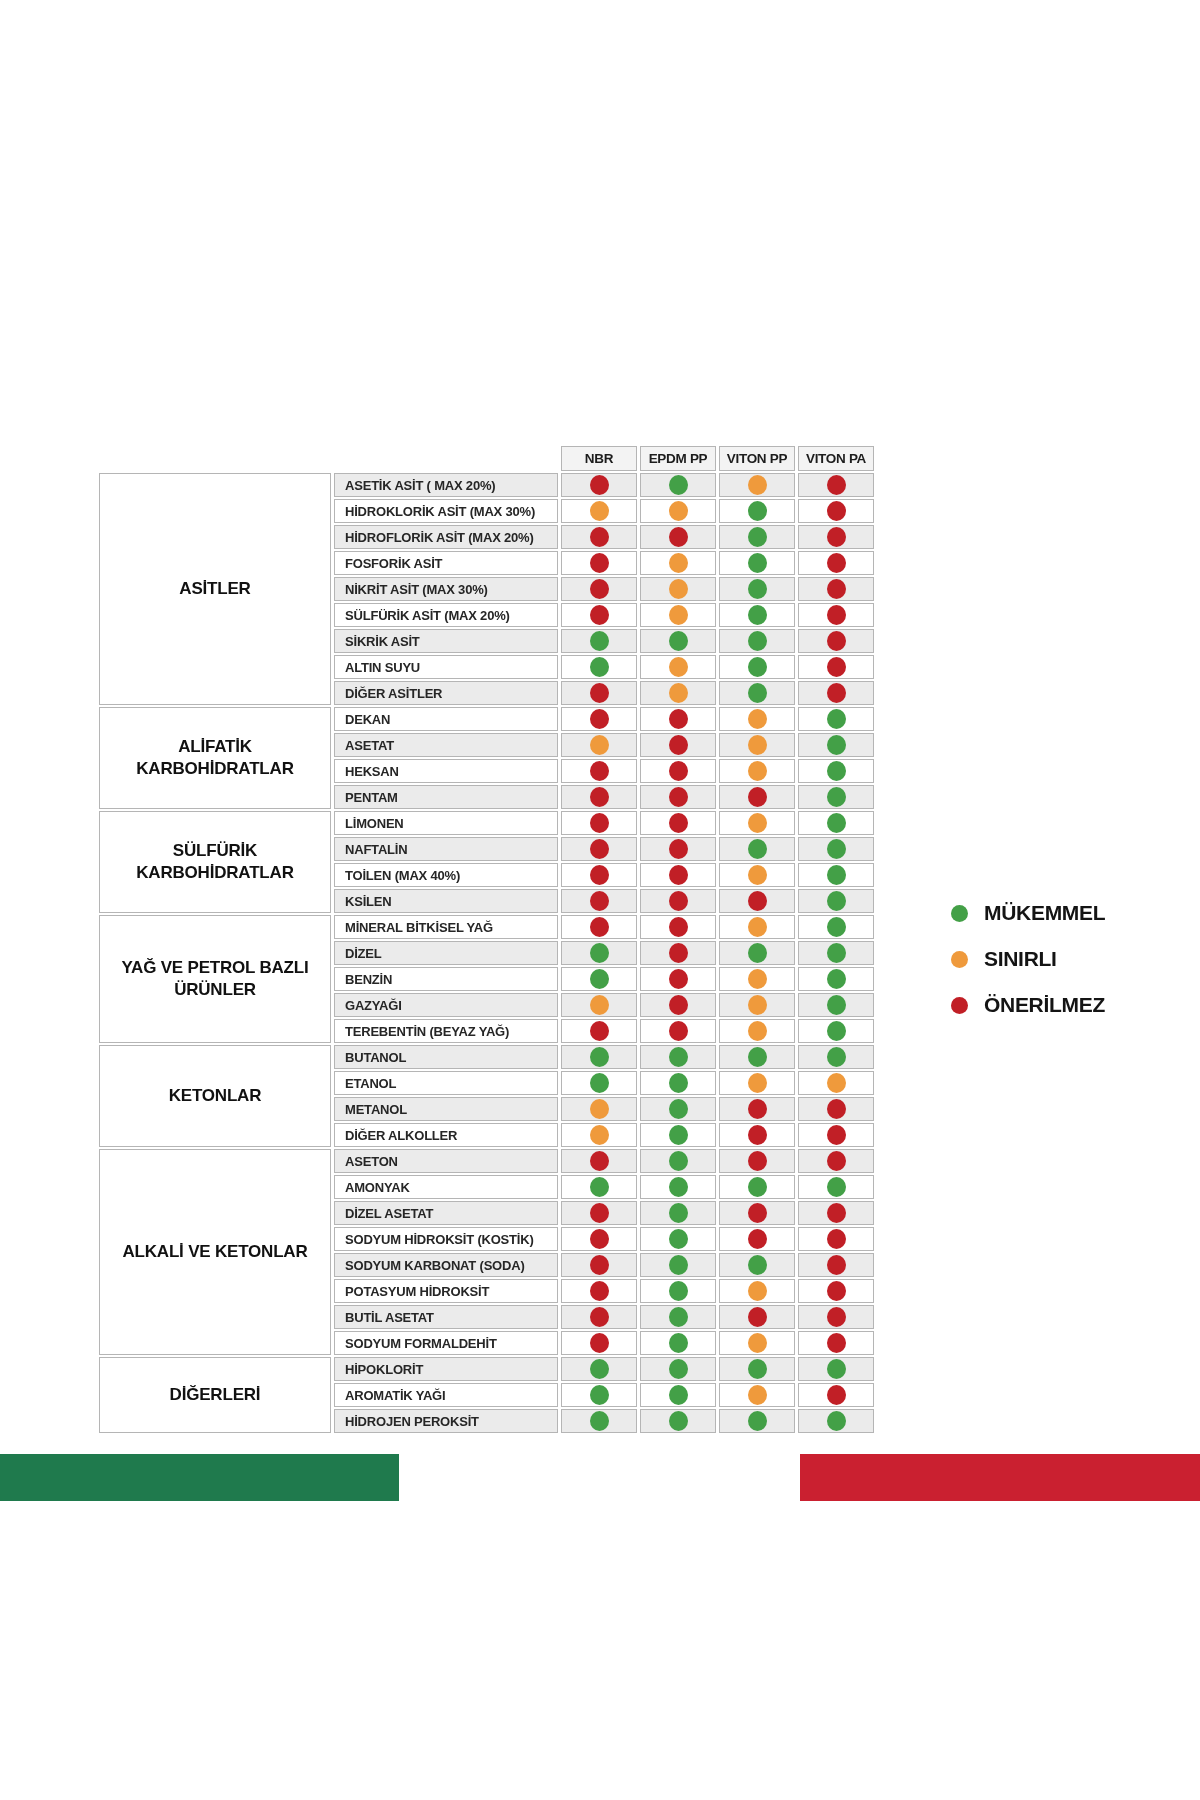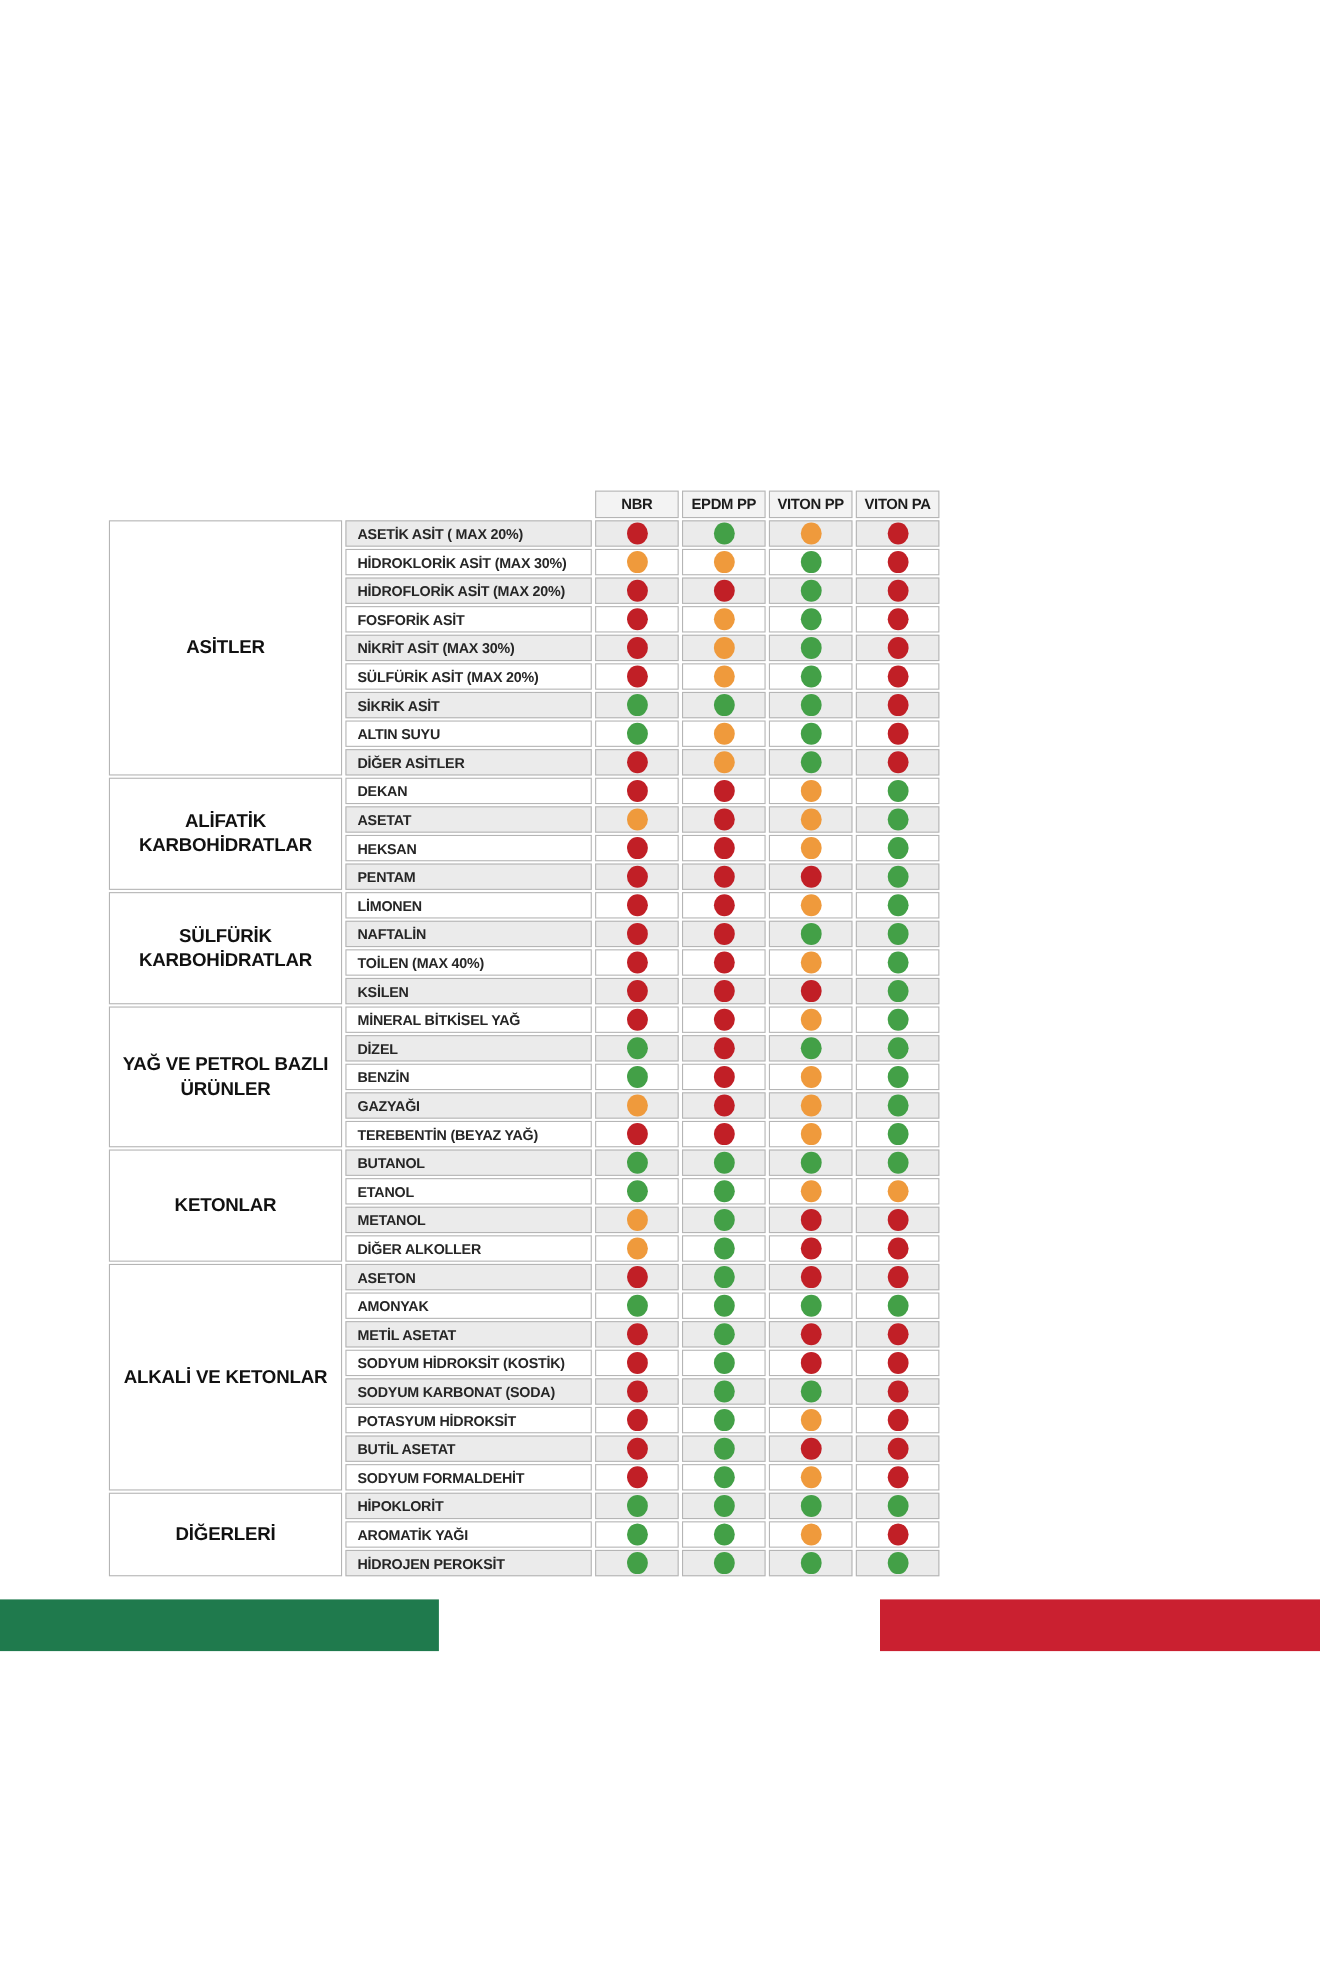--- a/index.html
+++ b/index.html
@@ -12,21 +12,21 @@
   .banner h1{margin:0;font-size:33px;font-weight:700;letter-spacing:1.5px;
              text-indent:70px;white-space:nowrap;}
 
   
   .table-wrap{position:absolute;left:96px;top:444px;}
   table{border-collapse:separate;border-spacing:3px 2px;}
   th,td{box-sizing:border-box;border:1px solid #b5b5b5;padding:0;}
   td.empty{border:none;background:transparent;}
   th.colhead{width:76px;height:25px;background:#f3f3f3;font-size:13.5px;
              font-weight:700;color:#1d1d1d;text-align:center;letter-spacing:-0.3px;}
-  td.group{width:212px;background:#ffffff;text-align:center;vertical-align:middle;
+  td.group{width:232px;background:#ffffff;text-align:center;vertical-align:middle;
            font-size:17px;font-weight:700;color:#111;line-height:1.3;letter-spacing:-0.2px;}
   td.rowlabel{width:224px;height:24px;font-size:13px;font-weight:700;color:#262626;
               text-align:left;vertical-align:middle;padding-left:10px;letter-spacing:-0.2px;
               white-space:nowrap;}
   td.dotcell{width:76px;height:24px;text-align:center;vertical-align:middle;}
   tr.odd td.rowlabel,tr.odd td.dotcell{background:#ebebeb;}
   tr.even td.rowlabel,tr.even td.dotcell{background:#ffffff;}
   .dot{display:inline-block;width:19px;height:20px;border-radius:50%;vertical-align:middle;}
 
   
@@ -256,21 +256,21 @@
             <td class="dotcell"><span class="dot" style="background: rgb(193, 31, 38);"></span></td>
           </tr>
           <tr class="even">
             <td class="rowlabel">AMONYAK</td>
             <td class="dotcell"><span class="dot" style="background: rgb(67, 160, 71);"></span></td>
             <td class="dotcell"><span class="dot" style="background: rgb(67, 160, 71);"></span></td>
             <td class="dotcell"><span class="dot" style="background: rgb(67, 160, 71);"></span></td>
             <td class="dotcell"><span class="dot" style="background: rgb(67, 160, 71);"></span></td>
           </tr>
           <tr class="odd">
-            <td class="rowlabel">METİL ASETAT</td>
+            <td class="rowlabel">DİZEL ASETAT</td>
             <td class="dotcell"><span class="dot" style="background: rgb(193, 31, 38);"></span></td>
             <td class="dotcell"><span class="dot" style="background: rgb(67, 160, 71);"></span></td>
             <td class="dotcell"><span class="dot" style="background: rgb(193, 31, 38);"></span></td>
             <td class="dotcell"><span class="dot" style="background: rgb(193, 31, 38);"></span></td>
           </tr>
           <tr class="even">
             <td class="rowlabel">SODYUM HİDROKSİT (KOSTİK)</td>
             <td class="dotcell"><span class="dot" style="background: rgb(193, 31, 38);"></span></td>
             <td class="dotcell"><span class="dot" style="background: rgb(67, 160, 71);"></span></td>
             <td class="dotcell"><span class="dot" style="background: rgb(193, 31, 38);"></span></td>
@@ -323,17 +323,31 @@
             <td class="rowlabel">HİDROJEN PEROKSİT</td>
             <td class="dotcell"><span class="dot" style="background: rgb(67, 160, 71);"></span></td>
             <td class="dotcell"><span class="dot" style="background: rgb(67, 160, 71);"></span></td>
             <td class="dotcell"><span class="dot" style="background: rgb(67, 160, 71);"></span></td>
             <td class="dotcell"><span class="dot" style="background: rgb(67, 160, 71);"></span></td>
           </tr>
         </tbody>
     </table>
   </div>
 
+  <div class="legend">
+    <div class="legend-item">
+      <span class="legend-dot" style="background: rgb(67, 160, 71);"></span>
+      <span class="legend-label">MÜKEMMEL</span>
+    </div>
+    <div class="legend-item">
+      <span class="legend-dot" style="background: rgb(239, 154, 60);"></span>
+      <span class="legend-label">SINIRLI</span>
+    </div>
+    <div class="legend-item">
+      <span class="legend-dot" style="background: rgb(193, 31, 38);"></span>
+      <span class="legend-label">ÖNERİLMEZ</span>
+    </div>
+  </div>
 
   <div class="bar green" style="background: rgb(31, 122, 77);"></div>
   <div class="bar red" style="background: rgb(202, 32, 48);"></div>
 
 </div>
 
 </body></html>

